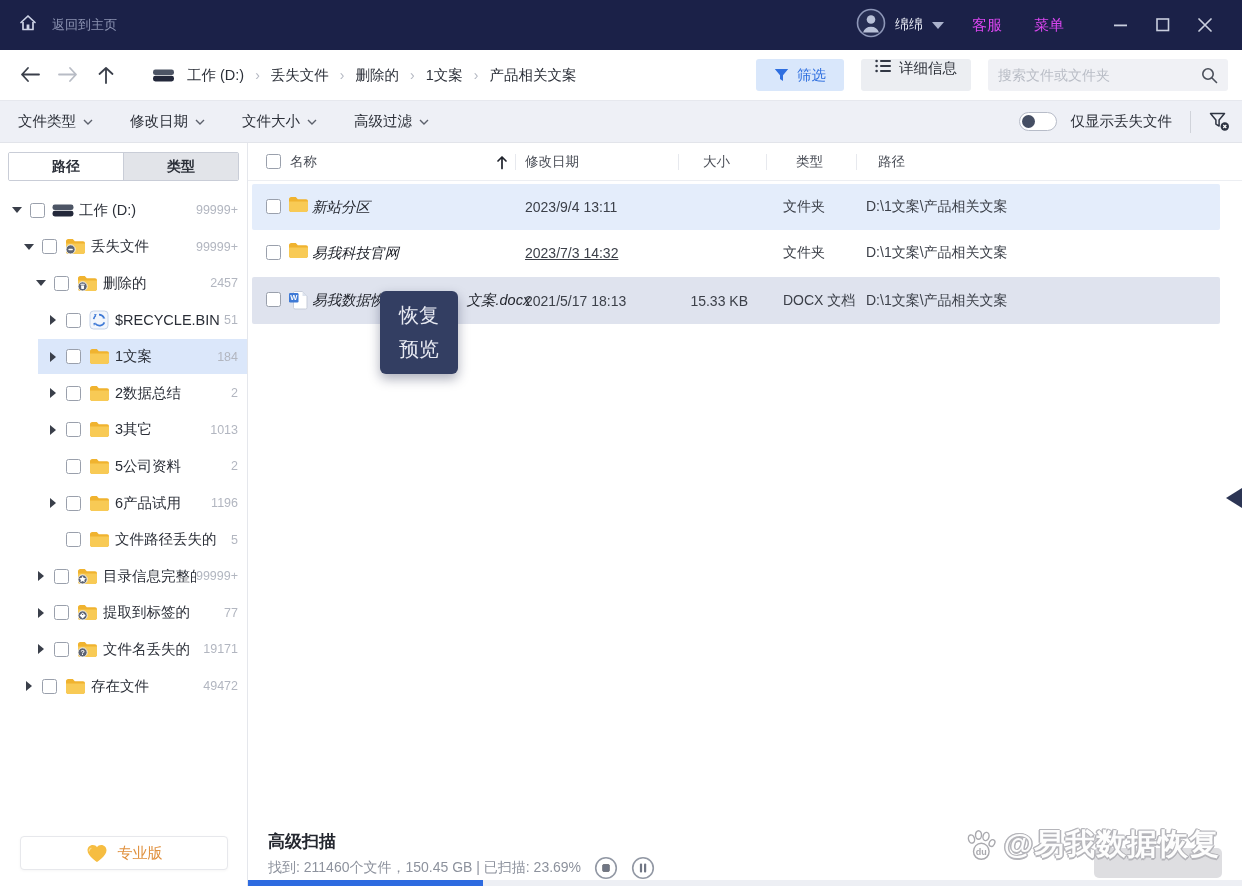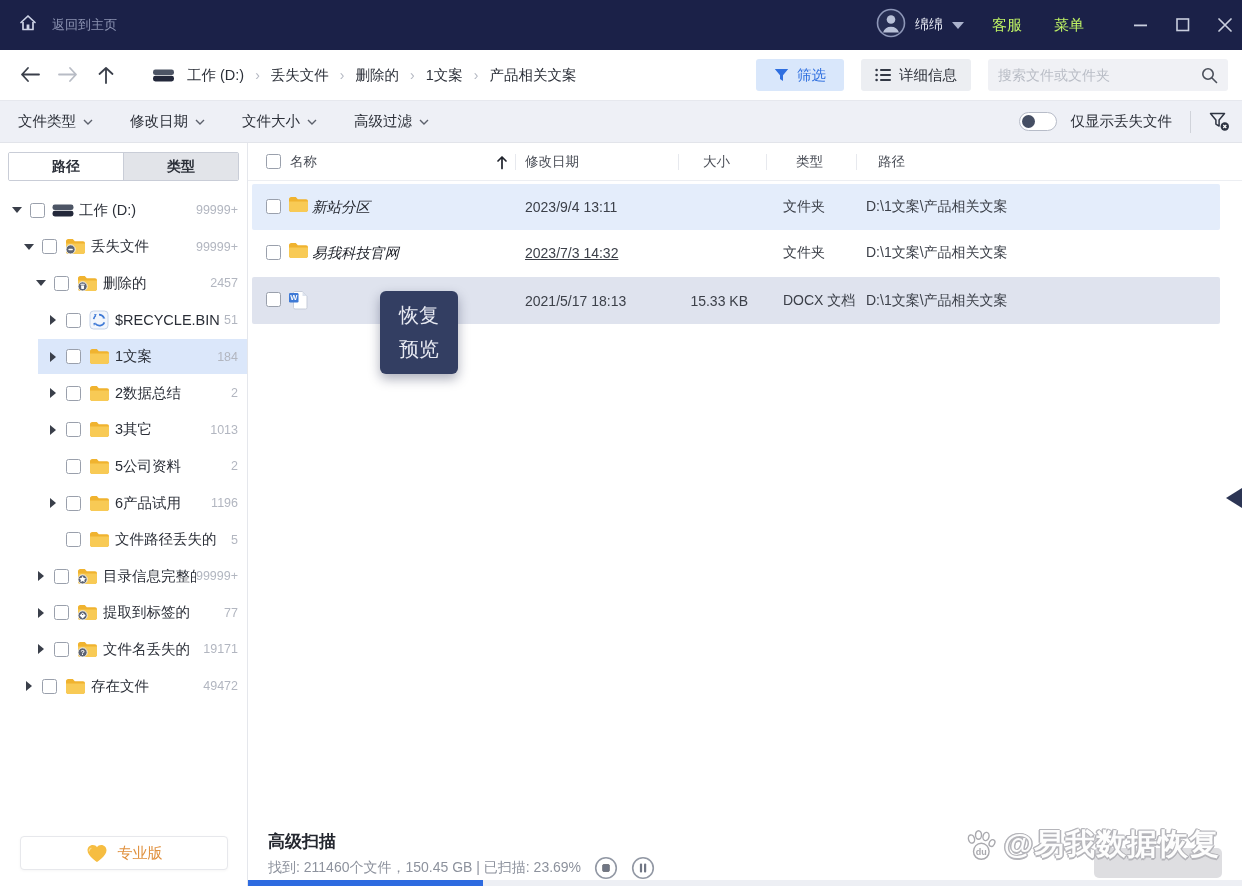--- a/index.html
+++ b/index.html
@@ -4,39 +4,39 @@
 <style>
   * { margin:0; padding:0; box-sizing:border-box; }
   html,body { background:#ffffff; }
   body { font-family:"Liberation Sans","DejaVu Sans",sans-serif; }
   .app { position:relative; width:1242px; height:886px; background:#fff; overflow:hidden; }
 
   
   .titlebar { position:absolute; top:0; left:0; right:0; height:50px; background:#1b2148; display:flex; align-items:center; }
   .tb-left { display:flex; align-items:center; gap:14px; padding-left:18px; }
   .tb-home-label { color:#8c93b2; font-size:13px; }
-  .tb-right { margin-left:auto; display:flex; align-items:center; gap:0; }
+  .tb-right { margin-left:auto; display:flex; align-items:center; gap:0; padding-right:20px; }
   .tb-user { display:flex; align-items:center; gap:9px; margin-right:28px; }
   .tb-username { color:#e9ecf5; font-size:14px; }
   .tb-caret { width:0; height:0; border-left:6px solid transparent; border-right:6px solid transparent; border-top:7px solid #aab2cc; }
-  .tb-link { color:#bef264; font-size:15px; margin-right:32px; cursor:default; }
+  .tb-link { color:#d946ef; font-size:15px; margin-right:32px; cursor:default; }
   .tb-winbtn { width:34px; height:30px; display:flex; align-items:center; justify-content:center; margin-left:8px; }
 
   
   .navbar { position:absolute; top:50px; left:0; right:0; height:50px; background:#fff; display:flex; align-items:center; }
   .nav-arrow { width:36px; height:36px; display:flex; align-items:center; justify-content:center; }
   .nav-arrows { display:flex; align-items:center; padding-left:12px; gap:2px; }
   .breadcrumb { display:flex; align-items:center; gap:0; margin-left:28px; }
   .bc-item { color:#2b2f38; font-size:14.5px; white-space:nowrap; }
   .bc-sep { color:#b4b8c2; font-size:14px; margin:0 11px; }
   .bc-drive { margin-right:12px; display:flex; align-items:center; }
   .nav-right { margin-left:auto; display:flex; align-items:center; padding-right:14px; gap:17px; }
   .btn-filter { width:88px; height:32px; background:#d9e7fb; border-radius:3px; display:flex; align-items:center; justify-content:center; gap:8px; }
   .btn-filter span { color:#2e6fdf; font-size:14.5px; }
-  .btn-details { width:110px; height:32px; background:#eceef2; border-radius:3px; display:flex; align-items:center; justify-content:center; gap:8px; }
+  .btn-details { width:110px; height:32px; background:#eceef2; border-radius:3px; display:flex; justify-content:center; gap:8px; }
   .btn-details span { color:#2b2f38; font-size:14.5px; }
   .searchbox { width:240px; height:32px; background:#f0f1f5; border-radius:3px; display:flex; align-items:center; padding:0 10px; }
   .searchbox input { flex:1; border:none; outline:none; background:transparent; font-size:14px; color:#2b2f38; font-family:inherit; }
   .searchbox input::placeholder { color:#b9bdc6; }
 
   
   .filterbar { position:absolute; top:100px; left:0; right:0; height:43px; background:#eef0f6; border-top:1px solid #e6e8ee; border-bottom:1px solid #e2e4ea; }
   .fb-chips { position:absolute; left:18px; top:0; height:100%; display:flex; align-items:center; gap:37px; }
   .fb-chip { display:flex; align-items:center; gap:7px; }
   .fb-chip span { color:#2b2f38; font-size:14.5px; }
@@ -540,20 +540,25 @@
           <span class="td path" style="left: 614px;">D:\1文案\产品相关文案</span>
         </div>
         <div class="trow" style="top: 134px; height: 47px; background: rgb(223, 227, 238);">
           <span class="cb"></span>
           <span class="ficon"><svg width="21" height="22" viewBox="0 0 21 22">
               <path d="M7 2.5h7.5L19 7v11.5A1.5 1.5 0 0 1 17.5 20H7a1.5 1.5 0 0 1-1.5-1.5v-14A1.5 1.5 0 0 1 7 2.5z" fill="#fff" stroke="#c6ccd9"></path>
               <path d="M14.5 2.5L19 7h-4.5z" fill="#dde3ee"></path>
               <rect x="1" y="4" width="9.5" height="9.5" rx="1.2" fill="#3f7ad6"></rect>
               <text x="5.7" y="11.3" text-anchor="middle" font-size="7.5" font-weight="bold" fill="#fff" font-family="Liberation Sans, sans-serif">W</text>
             </svg></span>
+          <span class="td name" style="left: 60px;">
+            <span>易我数据恢</span>
+            <span style="display: inline-block; width: 82px;"></span>
+            <span>文案.docx</span>
+          </span>
           <span class="td date" style="left: 273px;">2021/5/17 18:13</span>
           <span class="td size" style="left: 396px; width: 100px;">15.33 KB</span>
           <span class="td type" style="left: 531px;">DOCX 文档</span>
           <span class="td path" style="left: 614px;">D:\1文案\产品相关文案</span>
         </div>
       </div>
   </div>
 
   <div class="ctxmenu" id="ctxmenu">
       <div class="ctx-item">恢复</div>

